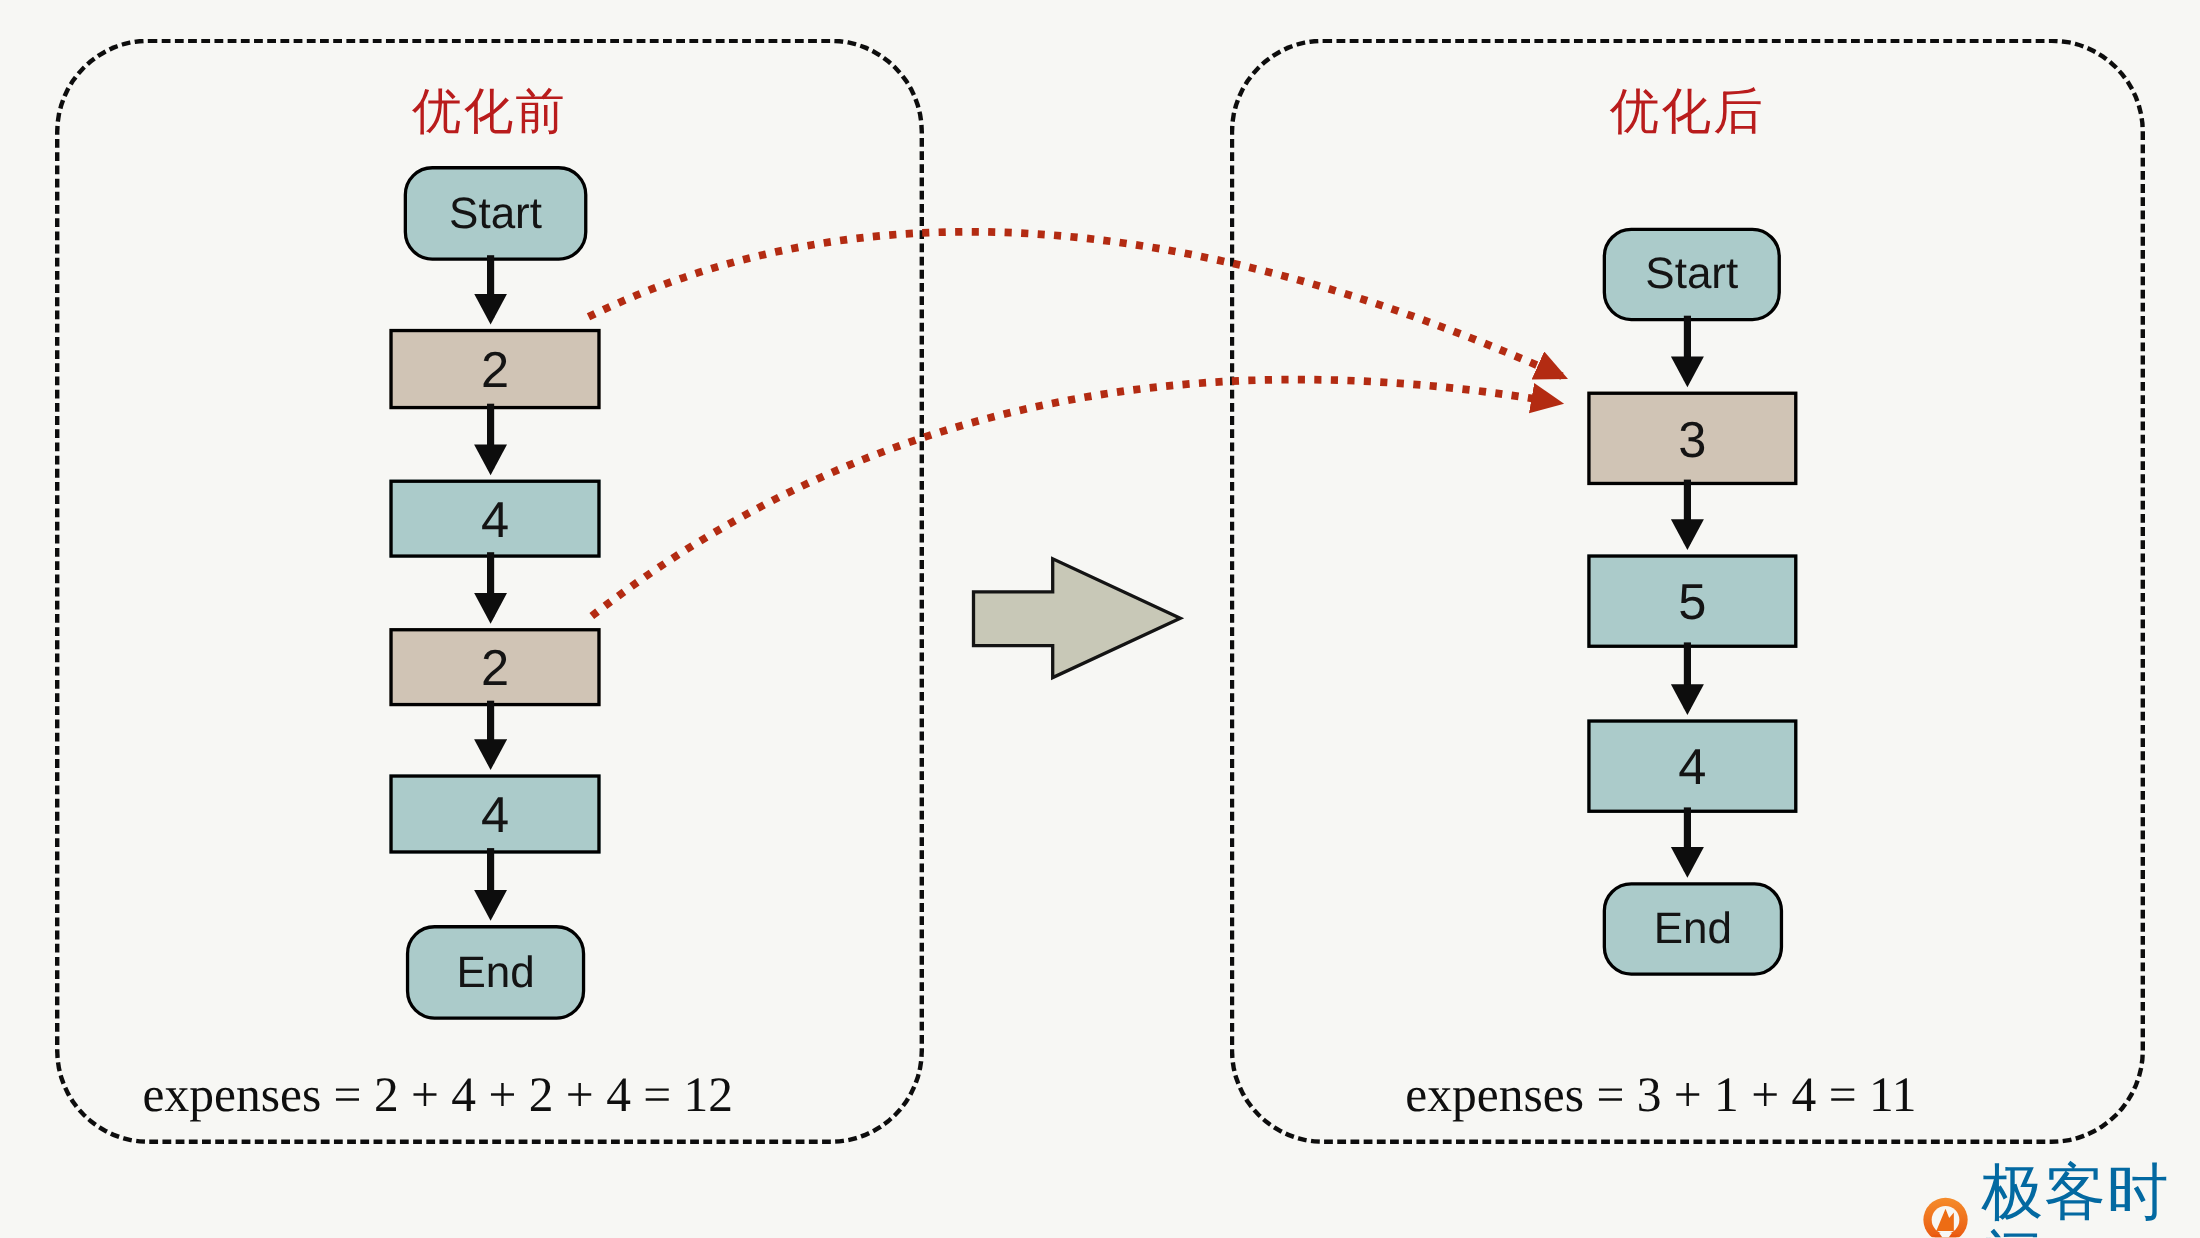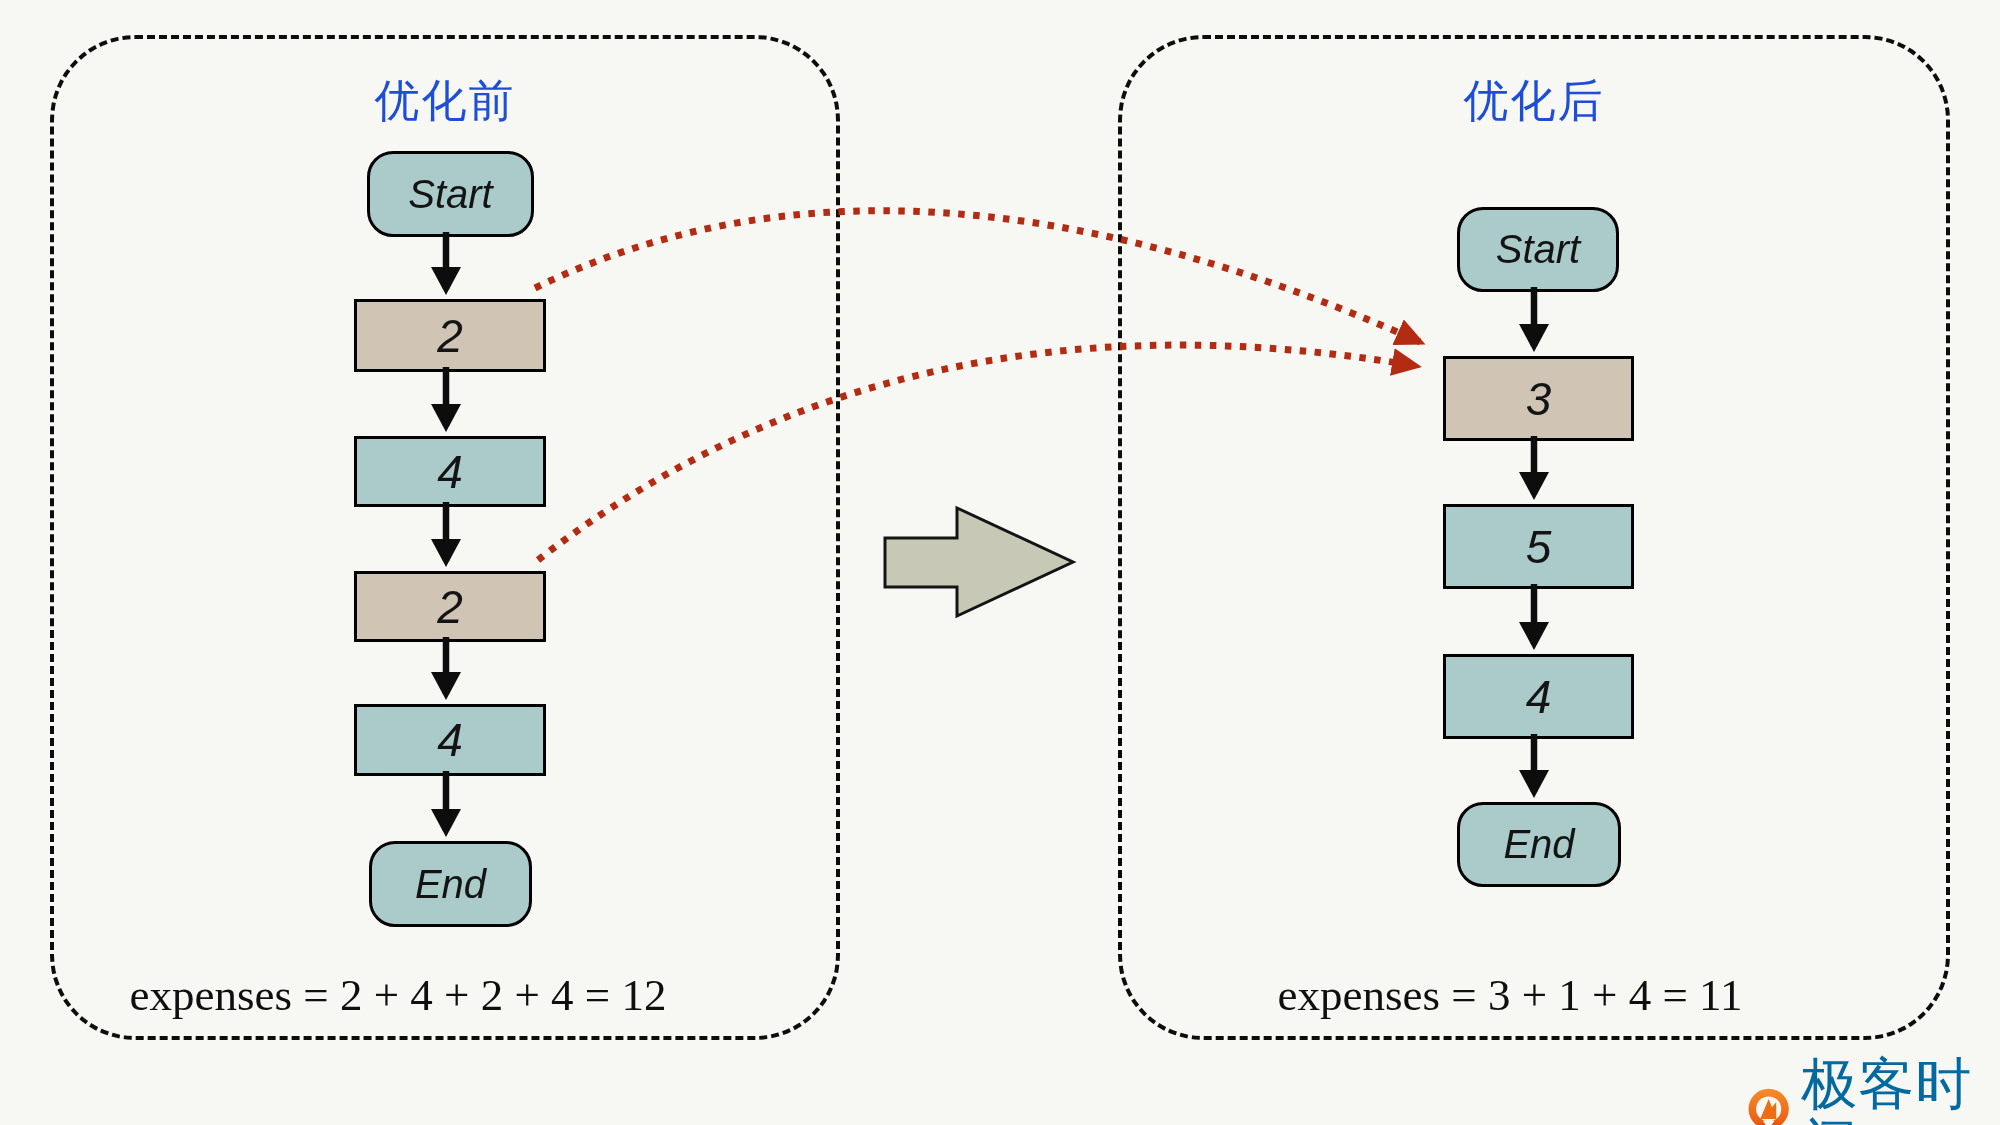--- a/index.html
+++ b/index.html
@@ -16,30 +16,29 @@
     border-radius:85px;
     box-sizing:border-box;
     background:transparent;
   }
   .panel-title {
     position:absolute;
     left:0; top:32px; width:100%;
     text-align:center;
     font-size:45px;
     font-weight:500;
-    color:#1d4ed8;
+    color:#b91c1c;
     letter-spacing:2px;
   }
   .node {
     position:absolute;
     display:flex; align-items:center; justify-content:center;
     box-sizing:border-box;
     border:3px solid #000;
     color:#141414;
-    font-style:italic;
   }
   .node.teal { background:#abcbca; }
   .node.tan  { background:#d0c4b5; }
   .node.rounded { border-radius:26px; font-size:40px; }
   .node.rect    { border-radius:0;    font-size:46px; }
   .expenses {
     position:absolute;
     text-align:center;
     font-family:"Liberation Serif", serif;
     font-size:45px;

